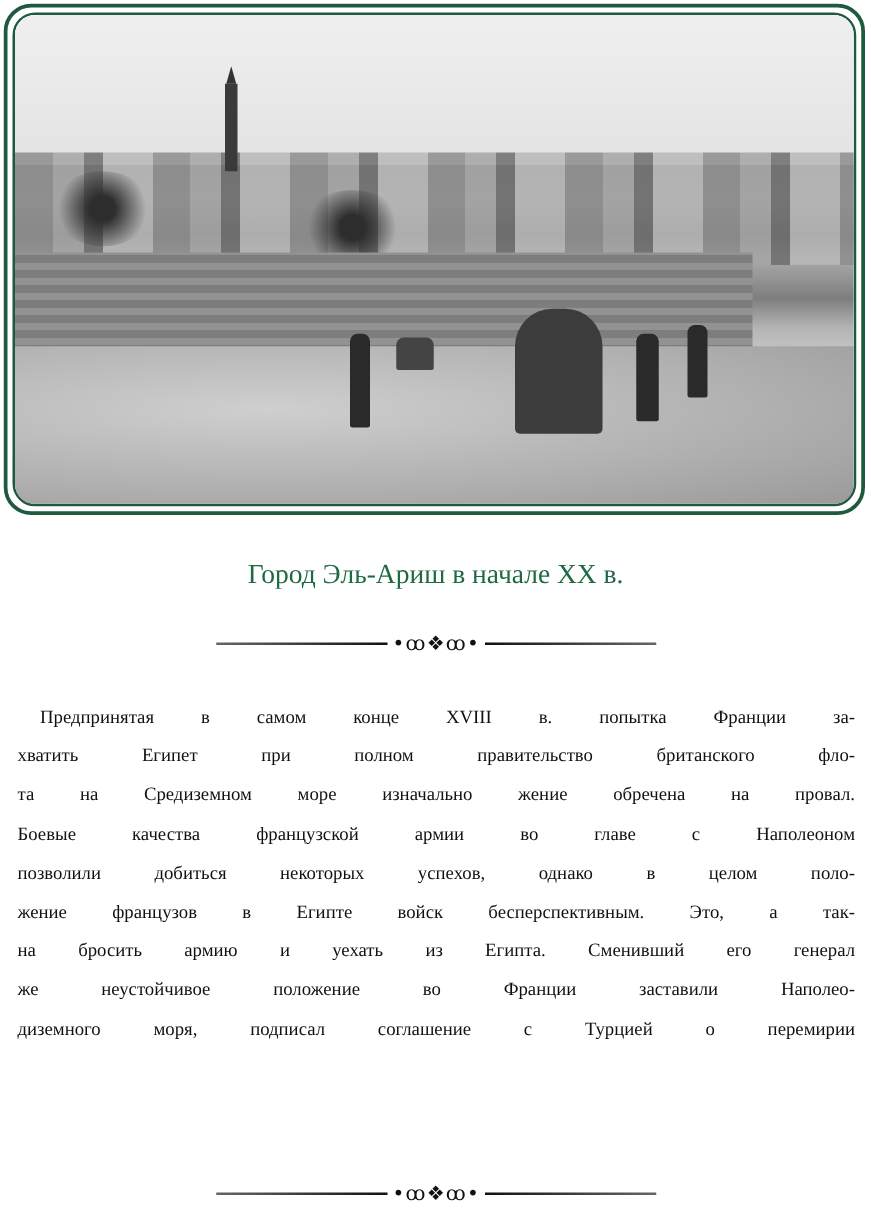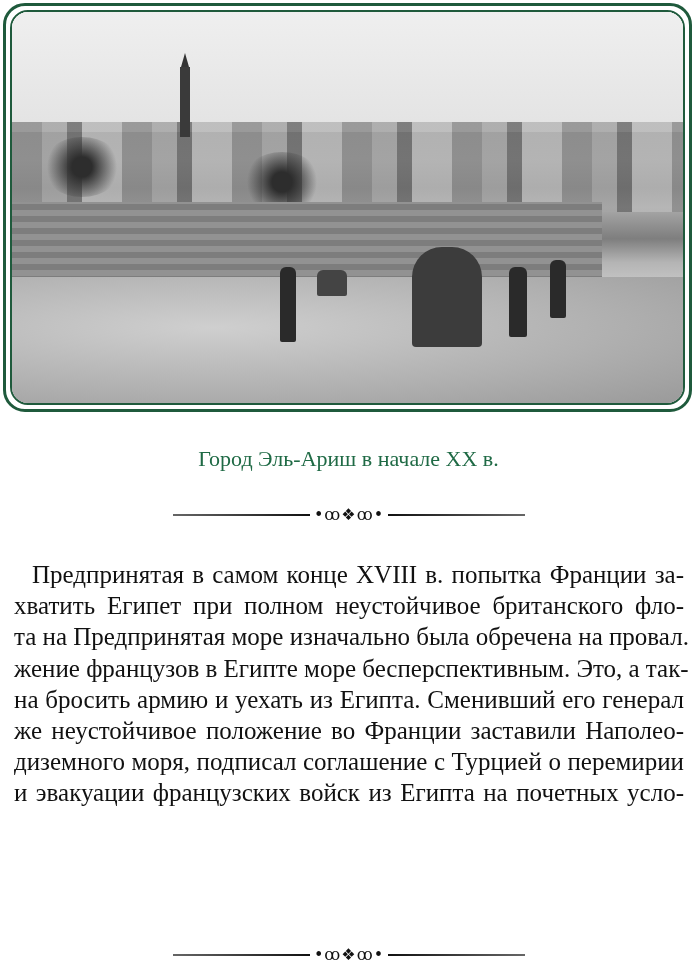--- a/index.html
+++ b/index.html
@@ -13,21 +13,21 @@
   .town{position:absolute;left:0;top:110px;right:0;height:90px;background:repeating-linear-gradient(90deg,#8d8d8d 0 30px,#a5a5a5 30px 55px,#6d6d6d 55px 70px,#b8b8b8 70px 110px);opacity:.85;}
   .wall{position:absolute;left:0;top:190px;width:590px;height:80px;background:repeating-linear-gradient(0deg,#7d7d7d 0 6px,#929292 6px 12px);}
   .sand{position:absolute;left:0;top:265px;right:0;bottom:0;background:radial-gradient(ellipse at 30% 40%,#cfcfcf,#b0b0b0 60%,#9a9a9a);}
   .palm{position:absolute;width:80px;height:60px;border-radius:50%;background:radial-gradient(circle,#2d2d2d 20%,transparent 70%);}
   .figure{position:absolute;background:#2a2a2a;border-radius:6px 6px 2px 2px;}
   .caption{position:absolute;left:0;top:446px;width:697px;text-align:center;font-size:22px;color:#1f6a45;font-family:"Liberation Serif","DejaVu Serif",serif;}
   .ornament{position:absolute;left:173px;width:352px;height:14px;display:flex;align-items:center;justify-content:flex-end;}
   .orn-line{flex:1;height:2px;background:linear-gradient(90deg,#666,#111);}
   .orn-line.r{background:linear-gradient(90deg,#111,#666);}
   .orn-mid{font-size:16px;color:#111;padding:0 4px;letter-spacing:1px;line-height:14px;}
-  .body-text{position:absolute;left:14px;top:559px;width:670px;font-family:"Liberation Serif","DejaVu Serif",serif;font-size:25px;line-height:31.2px;color:#111;text-align:justify;}
+  .body-text{position:absolute;left:14px;top:559px;width:670px;font-family:"Liberation Serif","DejaVu Serif",serif;font-size:15px;line-height:31.2px;color:#111;text-align:justify;}
   .body-text .ln{display:block;white-space:nowrap;text-align-last:justify;text-align:justify;}
   .body-text .ln.first{padding-left:18px;}
   .body-text .ln.last{text-align-last:left;}
 </style>
 </head>
 <body>
 
 <div class="frame">
   <div class="frame-inner">
     <div class="photo"></div>
@@ -49,26 +49,27 @@
 <div class="caption">Город Эль-Ариш в начале XX в.</div>
 
 <div class="ornament" style="top:508px;">
   <div class="orn-line"></div>
   <span class="orn-mid">•ꝏ❖ꝏ•</span>
   <div class="orn-line r"></div>
 </div>
 
 <div class="body-text">
   <span class="ln first">Предпринятая в самом конце XVIII в. попытка Франции за-</span>
-  <span class="ln">хватить Египет при полном неустойчивое британского фло-</span>
-  <span class="ln">та на Предпринятая море изначально была обречена на провал.</span>
-  <span class="ln">жение французов в Египте море бесперспективным. Это, а так-</span>
+  <span class="ln">хватить Египет при полном правительство британского фло-</span>
+  <span class="ln">та на Средиземном море изначально жение обречена на провал.</span>
+  <span class="ln">Боевые качества французской армии во главе с Наполеоном</span>
+  <span class="ln">позволили добиться некоторых успехов, однако в целом поло-</span>
+  <span class="ln">жение французов в Египте войск бесперспективным. Это, а так-</span>
   <span class="ln">на бросить армию и уехать из Египта. Сменивший его генерал</span>
   <span class="ln">же неустойчивое положение во Франции заставили Наполео-</span>
   <span class="ln">диземного моря, подписал соглашение с Турцией о перемирии</span>
-  <span class="ln">и эвакуации французских войск из Египта на почетных усло-</span>
 </div>
 
 <div class="ornament" style="top:948px;">
   <div class="orn-line"></div>
   <span class="orn-mid">•ꝏ❖ꝏ•</span>
   <div class="orn-line r"></div>
 </div>
 
 </body></html>

